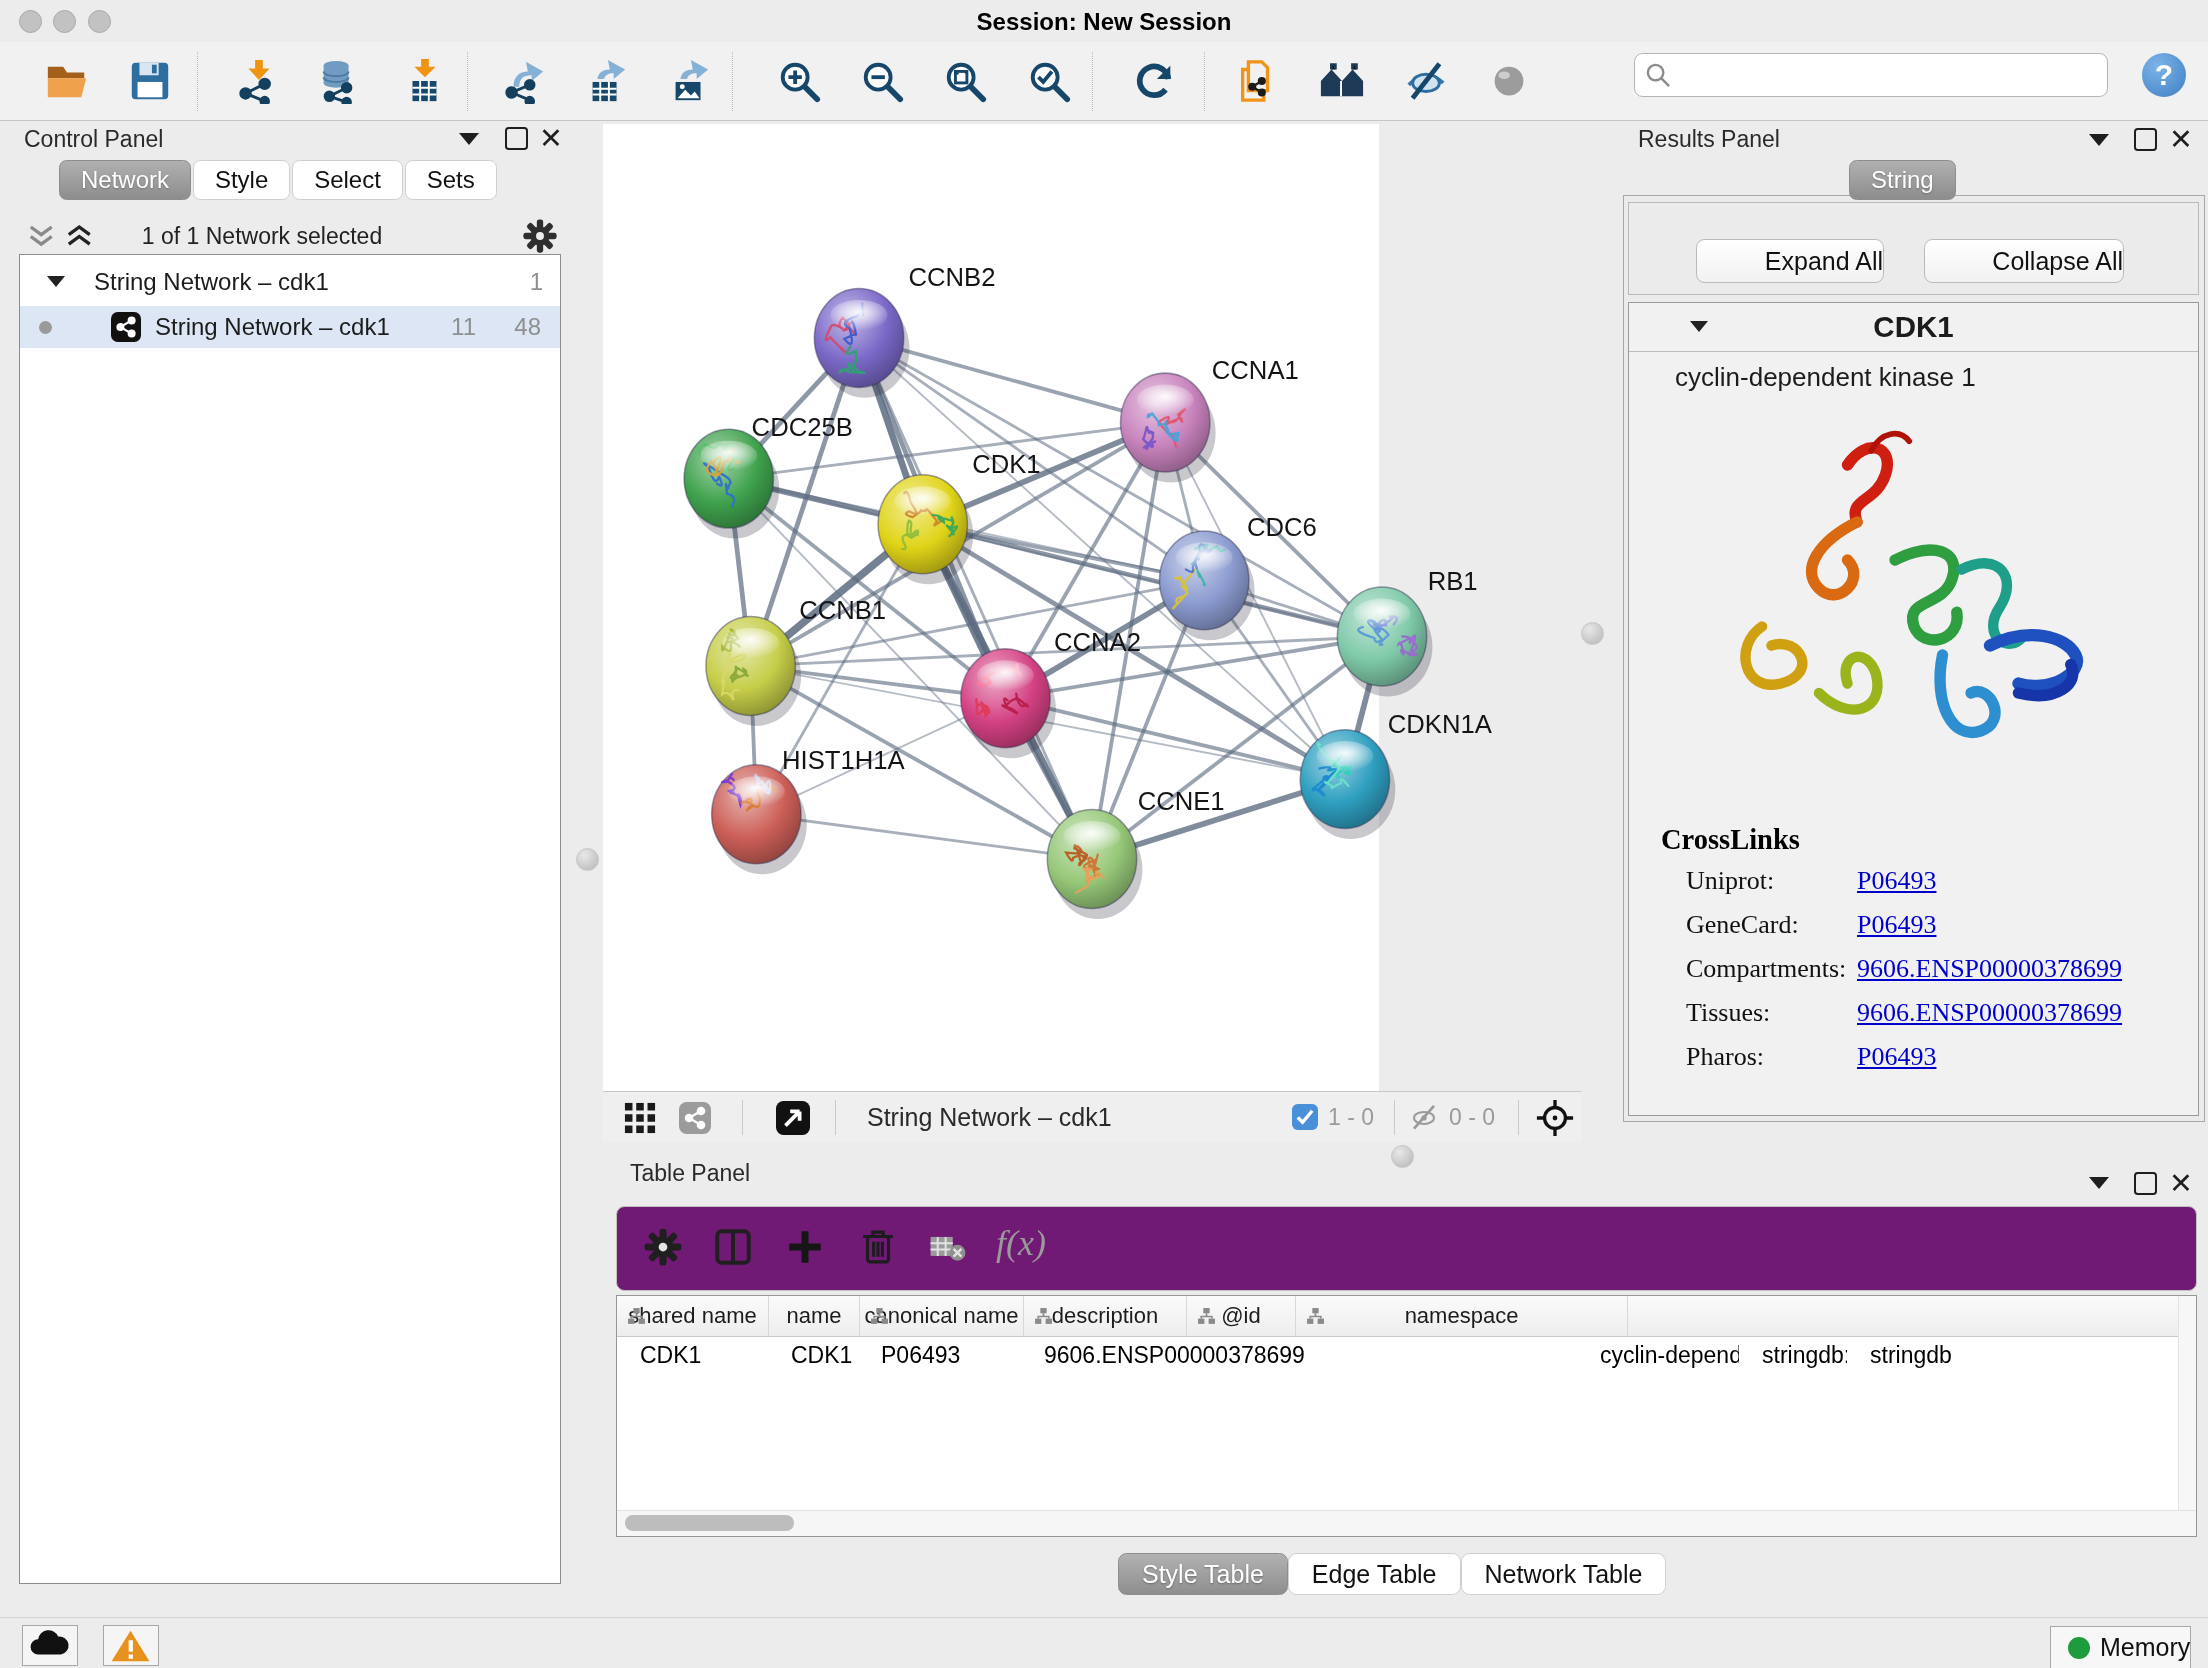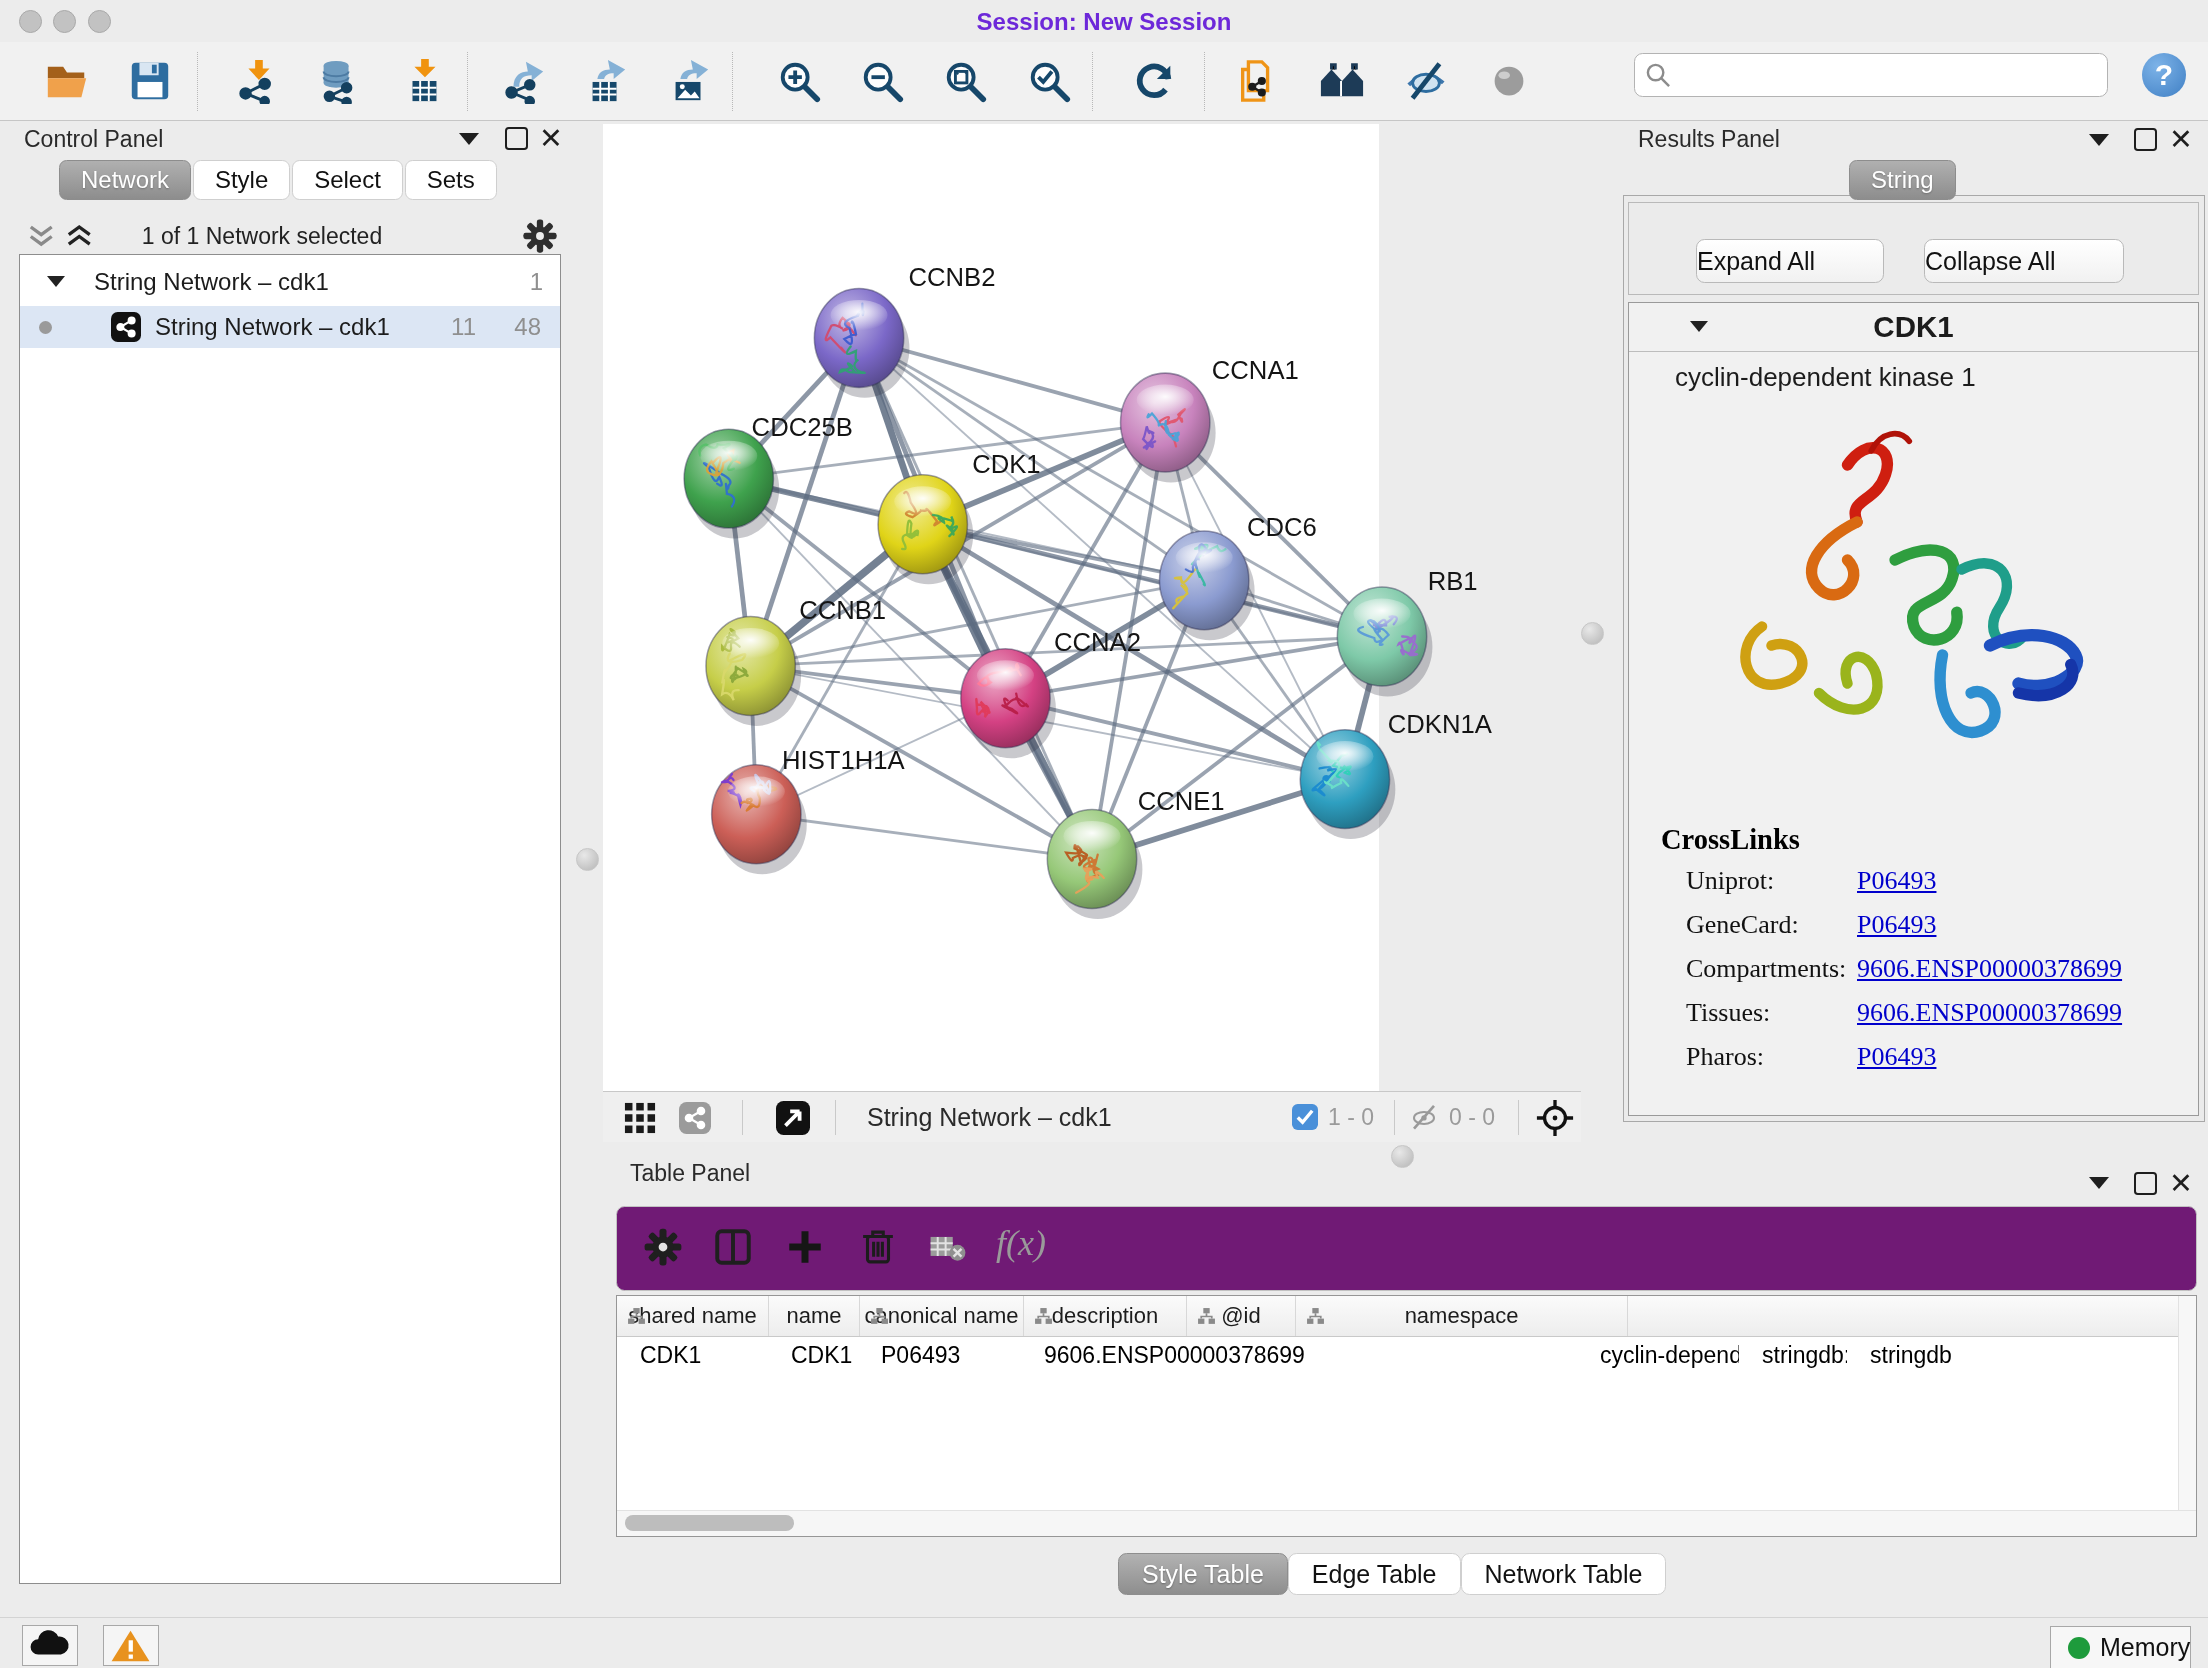--- a/index.html
+++ b/index.html
@@ -4,21 +4,21 @@
 <style>
   html,body{margin:0;padding:0}
   body{width:2208px;height:1668px;position:relative;overflow:hidden;
        background:#ececec;font-family:"Liberation Sans",sans-serif;color:#1c1c1c;
        -webkit-font-smoothing:antialiased}
   .abs{position:absolute}
 
   
   .titlebar{left:0;top:0;width:2208px;height:42px;background:#ececec;}
   .tl{width:21px;height:21px;border-radius:50%;background:#c2c2c2;border:1px solid #a9a9a9;top:9.5px}
-  .wtitle{left:0;top:7.6px;width:2208px;text-align:center;font-size:24px;font-weight:600;color:#6d28d9}
+  .wtitle{left:0;top:7.6px;width:2208px;text-align:center;font-size:24px;font-weight:600;color:#000000}
 
   
   .toolbar{left:0;top:42px;width:2208px;height:78px;background:#f1f1f1;border-bottom:1px solid #c6c6c6}
   .ticon{width:46px;height:46px;top:16px;cursor:pointer}
   .tsep{top:9.5px;width:0;height:59px;border-left:1.9px dotted #b8b8b8}
   .searchbox{left:1634px;top:11.4px;width:472px;height:42px;background:#fff;border:1.9px solid #b3b3b3;border-radius:8.6px}
   .searchbox input{position:absolute;left:46px;top:2.9px;width:409px;height:32px;border:none;outline:none;font-size:23px;background:transparent}
   .helpbtn{left:2142px;top:11.4px;width:44px;height:44px;border-radius:50%;
            background:radial-gradient(circle at 35% 30%,#7db3e8,#3f7fc4);color:#fff;font-size:30px;font-weight:bold;
            text-align:center;line-height:44px;cursor:pointer}
@@ -49,21 +49,21 @@
   .ntsep{top:7.6px;width:0;height:35px;border-left:1px solid #c9c9c9}
   .ntlabel{font-size:25px;color:#2a2a2a;line-height:50px}
   .ntcount{font-size:23px;color:#9a9a9a;line-height:50px}
   .checkbox{width:26px;height:26px;border-radius:5.7px;background:#4a90d9;top:12.4px}
   .handle{width:21px;height:21px;border-radius:50%;background:radial-gradient(circle at 35% 30%,#e8e8e8,#b5b5b5);border:1px solid #c6c6c6}
 
   
   .rbox{left:1623px;top:195px;width:580px;height:925px;background:#ebebeb;border:1.9px solid #a8a8a8}
   .rbtnstrip{left:1628px;top:202px;width:569px;height:91px;border:1px solid #b9b9b9;background:#ebebeb}
   .rbtn{height:42px;border:1px solid #b9b9b9;border-radius:8.6px;background:linear-gradient(#ffffff,#f1f1f1);
-        font-size:25px;text-align:left;line-height:42px;cursor:pointer;color:#111}
+        font-size:25px;text-align:right;line-height:42px;cursor:pointer;color:#111}
   .rcard{left:1628px;top:302px;width:569px;height:812px;background:#f1f1f1;border:1px solid #9a9a9a}
   .rcardhead{position:absolute;left:0;top:0;width:100%;height:48px;border-bottom:1px solid #bdbdbd;text-align:center;
              font-size:29.5px;font-weight:bold;line-height:48px}
   .serif{font-family:"Liberation Serif","DejaVu Serif",serif}
   .xl-label{font-size:26px;color:#111}
   .xl-link{font-size:26px;color:#0000cc;text-decoration:underline;cursor:pointer}
 
   
   .tptoolbar{left:616px;top:1206px;width:1579px;height:83px;background:#701a75;border:1.9px solid #c2c2c2;border-radius:8.6px}
   .tbox{left:616px;top:1295px;width:1579px;height:240px;background:#fff;border:1.9px solid #969696}

